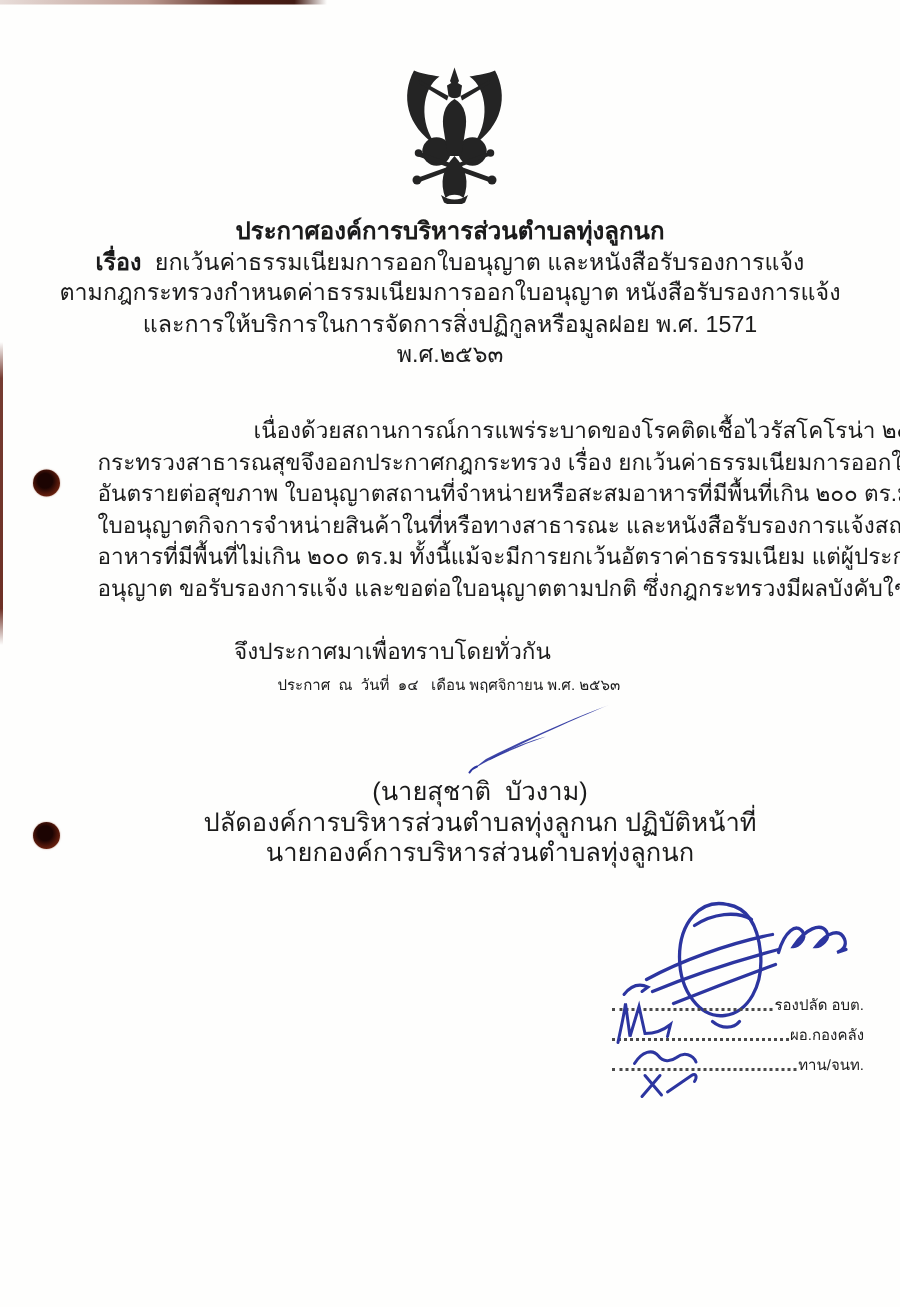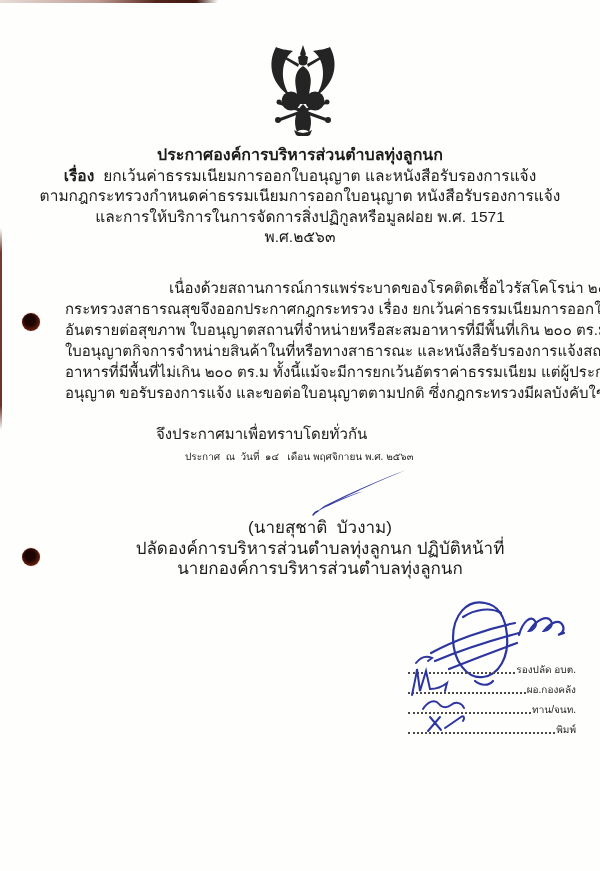--- a/index.html
+++ b/index.html
@@ -128,24 +128,20 @@
       <span class="alabel">รองปลัด อบต.</span>
     </div>
     <div class="arow">
       <span class="leader"></span>
       <span class="alabel">ผอ.กองคลัง</span>
     </div>
     <div class="arow">
       <span class="leader"></span>
       <span class="alabel">ทาน/จนท.</span>
     </div>
-    <div class="arow">
-      <span class="leader"></span>
-      <span class="alabel">พิมพ์</span>
-    </div>
   </div>
 
   <svg class="initials" width="130" height="100" viewBox="0 0 130 100">
     <g stroke="#2c35a0" stroke-width="2" fill="none" stroke-linecap="round">
       <path d="M13 20 q7 -9 16 -5 l-4 3"></path>
       <path d="M9 52 c2 -10 4 -18 5 -26 l3 22 l6 -20 l4 18 c6 0 12 -2 17 -6 l-2 8"></path>
       <path d="M20 66 c5 -8 12 -10 16 -5 c3 4 8 4 12 1 c5 -4 11 -2 13 3"></path>
       <path d="M25 88 l12 -14 m-10 0 l11 13 m4 -2 l16 -11 c3 -2 4 1 2 4"></path>
     </g>
   </svg>

